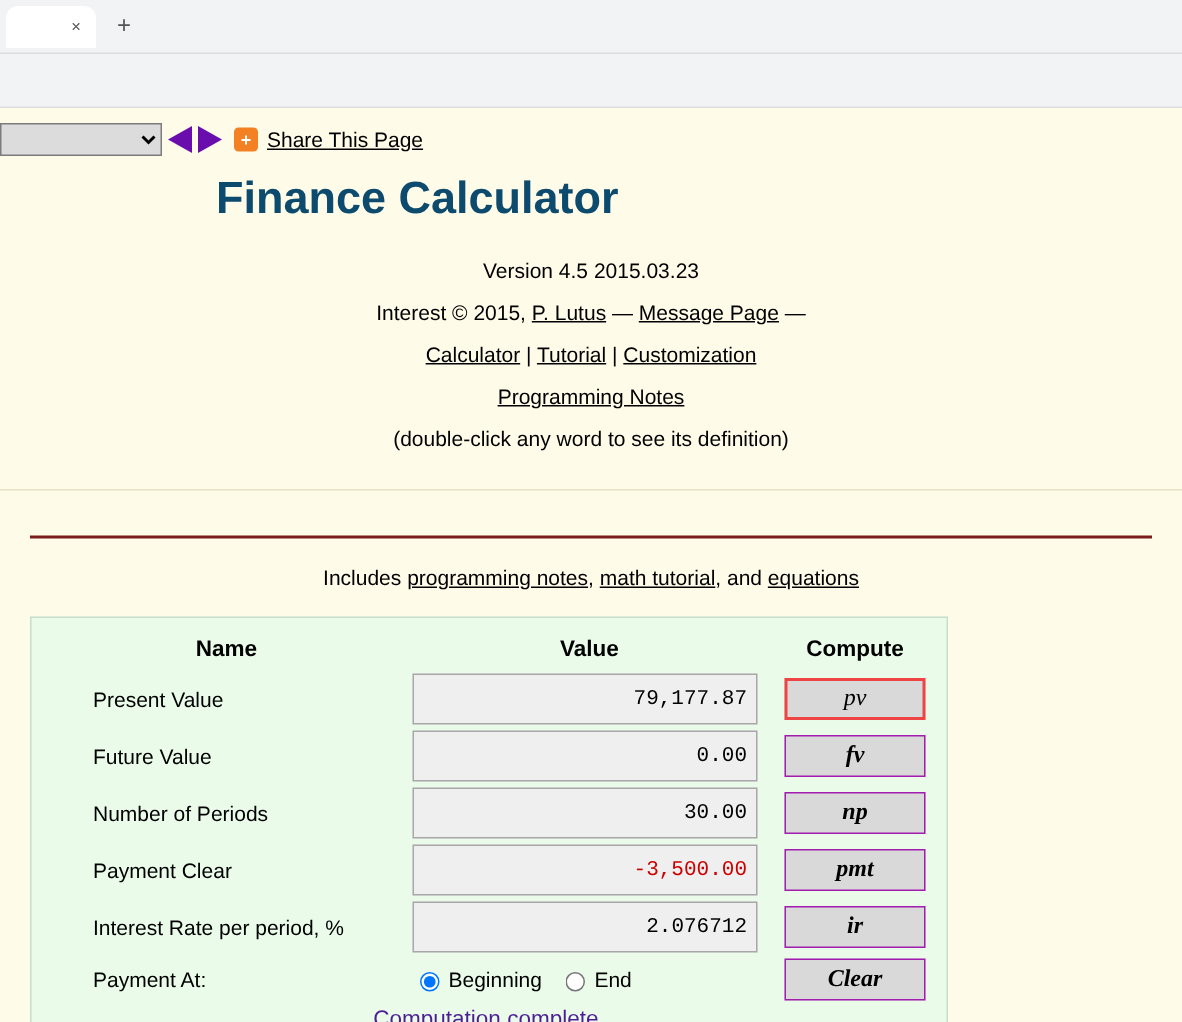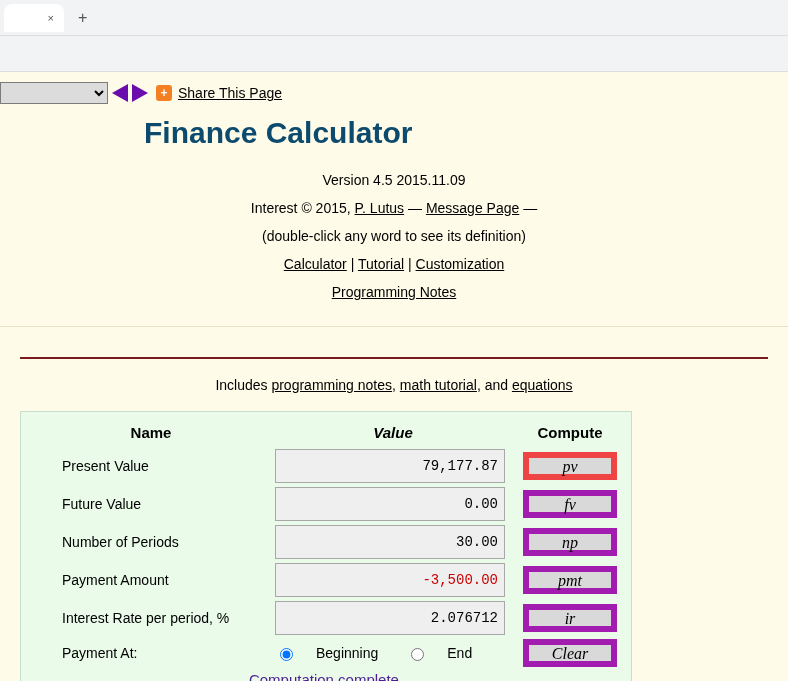--- a/index.html
+++ b/index.html
@@ -146,21 +146,21 @@
       grid-template-columns: 240px 236px 110px;
       gap: 4px 4px;
       align-items: center;
     }
     .col-head {
       font-weight: bold;
       font-size: 15px;
       padding: 4px 0;
     }
     .col-head.c1 { text-align: center; }
-    .col-head.c2 { text-align: center; font-style: italic; }
+    .col-head.c2 { text-align: center; }
     .col-head.c3 { text-align: center; }
     .row-label {
       font-size: 14px;
       padding: 4px 0;
       margin-left: 31px;
     }
     .val-input {
       width: 230px;
       height: 28px;
       background: #efefef;
@@ -168,33 +168,34 @@
       font-family: "Courier New", monospace;
       font-size: 14px;
       text-align: right;
       padding: 16px 6px;
     }
     .val-input.neg { color: #cc0000; }
     .compute-btn {
       width: 94px;
       height: 28px;
       background: #d9d9d9;
-      border: 6px solid #ef4444;
+      border: 2px solid #ef4444;
       font-family: "Times New Roman", serif;
       font-style: italic;
       font-size: 16px;
       cursor: pointer;
       padding: 0;
     }
     .compute-btn.thin {
-      border: 6px solid #a21caf;
+      border: 1px solid #a21caf;
+      font-weight: bold;
     }
     .pay-at {
       display: flex;
-      gap: 20px;
+      gap: 3px;
       font-size: 14px;
     }
     .pay-at label { margin-right: 8px; }
     .status {
       text-align: center;
       color: #4c1d95;
       font-size: 15px;
       margin-top: 4px;
     }
   </style>
@@ -214,29 +215,29 @@
     <select class="navselect"></select>
     <div class="nav-arrow left"></div>
     <div class="nav-arrow right"></div>
     <span class="share-icon">+</span>
     <a class="share-link" href="#"> Share This Page</a>
   </div>
 
   <div class="page-title">Finance Calculator</div>
 
   <div class="center-info">
-    <div>Version 4.5 2015.11.09</div>
+    <div>Version 4.5 2015.03.23</div>
     <div>
       <span>Interest © 2015, </span><a href="#">P. Lutus</a><span> — </span><a href="#">Message Page</a><span> —</span>
     </div>
-    <div>(double-click any word to see its definition)</div>
     <div>
       <a href="#">Calculator</a><span> | </span><a href="#">Tutorial</a><span> | </span><a href="#">Customization</a><br>
       <a href="#">Programming Notes</a>
     </div>
+    <div>(double-click any word to see its definition)</div>
   </div>
 </div>
 
 <div class="calc-section">
   <hr class="redline">
   <div class="includes">
     <span>Includes </span><a href="#">programming notes</a><span>, </span><a href="#">math tutorial</a><span>, and </span><a href="#">equations</a>
   </div>
 
   <div class="calc-panel">
@@ -246,21 +247,21 @@
       <div class="col-head c3">Compute</div>
     <div class="row-label">Present Value</div>
         <div><input type="text" class="val-input" value="79,177.87" style=""></div>
         <div style="text-align: center;"><button class="compute-btn">pv</button></div>
         <div class="row-label">Future Value</div>
         <div><input type="text" class="val-input" value="0.00" style=""></div>
         <div style="text-align: center;"><button class="compute-btn thin">fv</button></div>
         <div class="row-label">Number of Periods</div>
         <div><input type="text" class="val-input" value="30.00" style=""></div>
         <div style="text-align: center;"><button class="compute-btn thin">np</button></div>
-        <div class="row-label">Payment Amount</div>
+        <div class="row-label">Payment Clear</div>
         <div><input type="text" class="val-input neg" value="-3,500.00" style=""></div>
         <div style="text-align: center;"><button class="compute-btn thin">pmt</button></div>
         <div class="row-label">Interest Rate per period, %</div>
         <div><input type="text" class="val-input" value="2.076712" style=""></div>
         <div style="text-align: center;"><button class="compute-btn thin">ir</button></div>
         <div class="row-label">Payment At:</div>
         <div class="pay-at">
           <input type="radio" name="payat" checked="" style="">
           <label>Beginning</label>
           <input type="radio" name="payat" style="">

